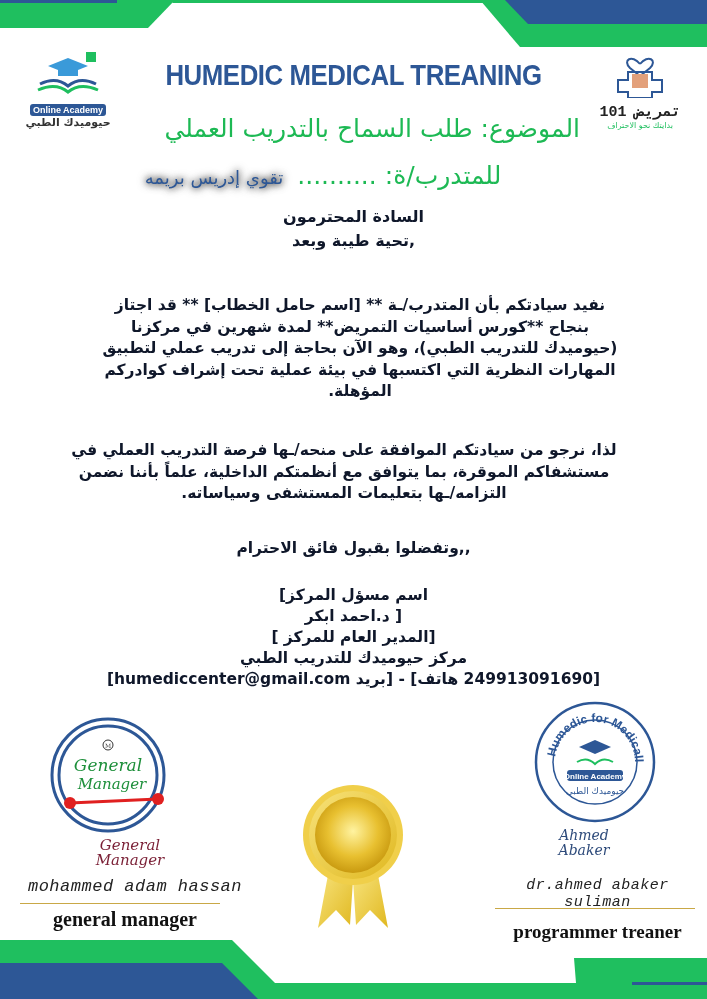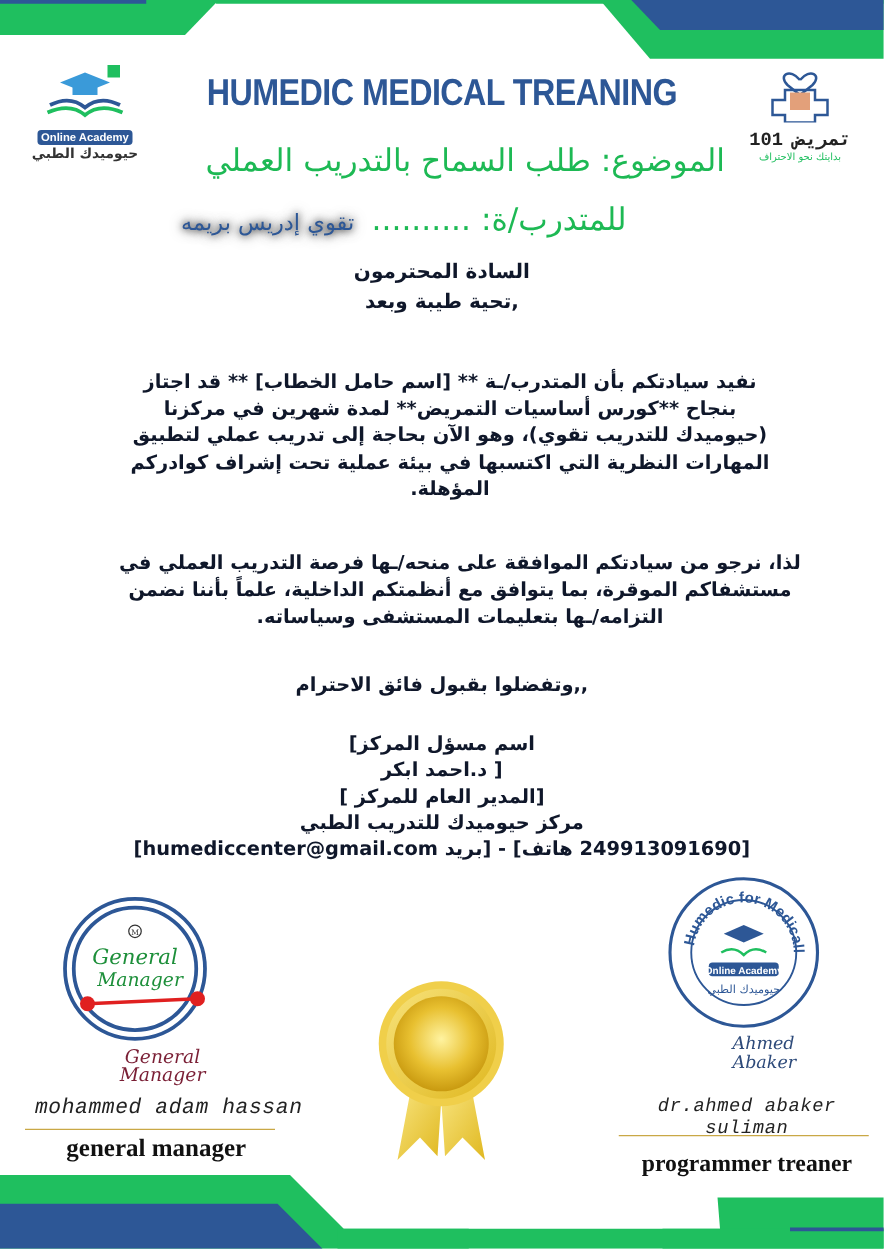--- a/index.html
+++ b/index.html
@@ -71,23 +71,23 @@
   <span>للمتدرب/ة:</span>
   <span class="dots">..........</span>
   <span class="name">تقوي إدريس بريمه</span>
 </div>
 
 <div class="abs body-text" style="top:205px;font-size:16px;line-height:24px;">
   <div>السادة المحترمون</div>
   <div>,تحية طيبة وبعد</div>
 </div>
 
-<div class="abs body-text" style="top:295px;left:100px;width:520px;">نفيد سيادتكم بأن المتدرب/ـة ** [اسم حامل الخطاب] ** قد اجتاز بنجاح **كورس أساسيات التمريض** لمدة شهرين في مركزنا (حيوميدك للتدريب تقوي)، وهو الآن بحاجة إلى تدريب عملي لتطبيق المهارات النظرية التي اكتسبها في بيئة عملية تحت إشراف كوادركم المؤهلة.</div>
+<div class="abs body-text" style="top:295px;left:100px;width:520px;">نفيد سيادتكم بأن المتدرب/ـة ** [اسم حامل الخطاب] ** قد اجتاز بنجاح **كورس أساسيات التمريض** لمدة شهرين في مركزنا (حيوميدك للتدريب الطبي)، وهو الآن بحاجة إلى تدريب عملي لتطبيق المهارات النظرية التي اكتسبها في بيئة عملية تحت إشراف كوادركم المؤهلة.</div>
 
-<div class="abs body-text" style="top:440px;left:88px;width:560px;">لذا، نرجو من سيادتكم الموافقة على منحه/ـها فرصة التدريب العملي في مستشفاكم الموقرة، بما يتوافق مع أنظمتكم الداخلية، علماً بأننا نضمن التزامه/ـها بتعليمات المستشفى وسياساته.</div>
+<div class="abs body-text" style="top:440px;left:64px;width:560px;">لذا، نرجو من سيادتكم الموافقة على منحه/ـها فرصة التدريب العملي في مستشفاكم الموقرة، بما يتوافق مع أنظمتكم الداخلية، علماً بأننا نضمن التزامه/ـها بتعليمات المستشفى وسياساته.</div>
 
 <div class="abs body-text" style="top:538px;">,,وتفضلوا بقبول فائق الاحترام</div>
 
 <div class="abs body-text" style="top:585px;line-height:21px;">
   <div>اسم مسؤل المركز]</div>
   <div>[ د.احمد ابكر</div>
   <div>[المدير العام للمركز ]</div>
   <div>مركز حيوميدك للتدريب الطبي</div>
   <div>[249913091690 هاتف] - [بريد humediccenter@gmail.com]</div>
 </div>
@@ -142,16 +142,16 @@
         <path id="arc" d="M22 62 A40 40 0 0 1 102 62"></path>
       </defs>
     <text font-size="12" fill="#2d5796" font-weight="bold" font-family="Liberation Sans, sans-serif"><textPath href="#arc" startOffset="4%">Humedic for Medicall</textPath></text>
     <polygon points="62,40 78,47 62,54 46,47" fill="#2d5796"></polygon>
     <path d="M44 62 Q54 56 62 64 Q70 56 80 62" stroke="#1fbf5f" stroke-width="2" fill="none"></path>
     <rect x="34" y="70" width="56" height="11" rx="3" fill="#2d5796"></rect>
     <text x="62" y="79" font-size="8" fill="#fff" text-anchor="middle" font-weight="bold" font-family="Liberation Sans, sans-serif">Online Academy</text>
     <text x="62" y="94" font-size="9" fill="#2d5796" text-anchor="middle" font-family="DejaVu Sans, sans-serif">حيوميدك الطبي</text>
   </svg>
 </div>
-<div class="abs" style="left:586px;top:828px;width:80px;font-family:'DejaVu Serif',serif;font-style:italic;color:#2d4a7a;font-size:14px;line-height:15px;">Ahmed Abaker</div>
+<div class="abs" style="left:544px;top:828px;width:80px;text-align:center;font-family:'DejaVu Serif',serif;font-style:italic;color:#2d4a7a;font-size:14px;line-height:15px;">Ahmed Abaker</div>
 <div class="abs sig-name" style="left:490px;top:877px;width:215px;text-align:center;font-size:15px;">dr.ahmed abaker suliman</div>
 <div class="abs gold-line" style="left:495px;top:908px;width:200px;"></div>
 <div class="abs role" style="left:495px;top:921px;width:205px;text-align:center;font-size:19px;">programmer treaner</div>
 
 </body></html>

